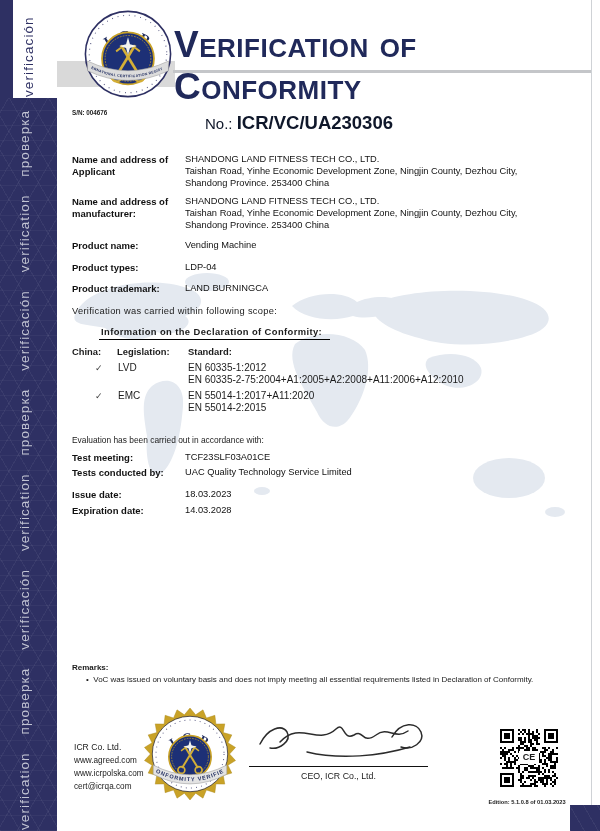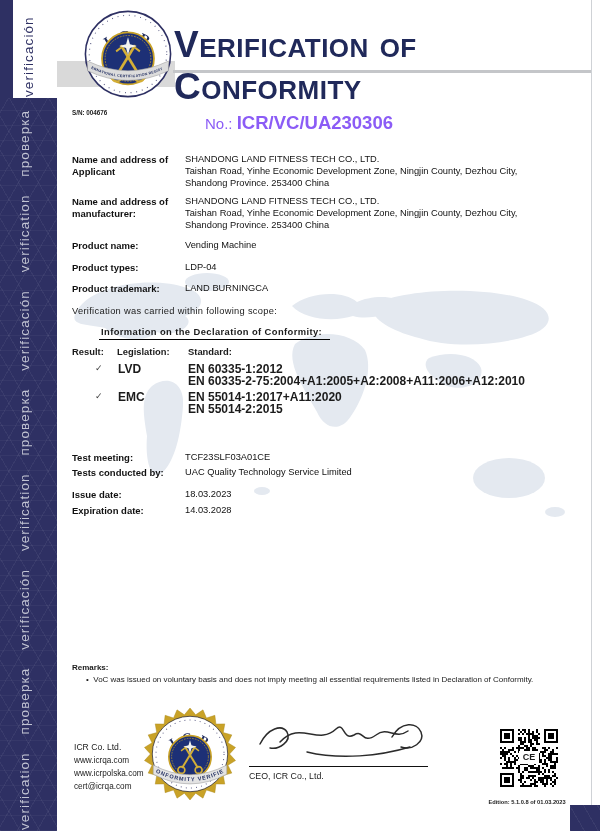--- a/index.html
+++ b/index.html
@@ -23,40 +23,40 @@
   .logo-band{position:absolute;left:57px;top:61px;width:118px;height:26px;background:#d9d9d9;}
   .title-rule{position:absolute;left:173px;top:70px;width:419px;height:2.5px;background:#c4c6c9;}
   .page-title{position:absolute;left:174px;top:24px;font-size:37px;font-weight:600;
     font-variant:small-caps;letter-spacing:.5px;color:#20295a;}
   .logo-svg{position:absolute;left:84px;top:10px;width:88px;height:88px;}
   
   .map-svg{position:absolute;left:57px;top:266px;width:535px;height:302px;}
   
   .abs{position:absolute;}
   .sn{left:72px;top:109px;font-size:6.3px;font-weight:bold;color:#222;}
-  .no-line{left:205px;top:112px;font-size:15px;color:#8b5cf6;}
+  .no-line{left:205px;top:112px;font-size:15px;color:#0f172a;}
   .no-line b{font-size:18.5px;font-weight:bold;}
   .lbl{left:72px;font-size:9.5px;font-weight:bold;color:#111;}
   .val{left:185px;font-size:9.3px;color:#111;}
   .scope{left:72px;top:306px;font-size:9.3px;letter-spacing:.3px;}
   .doc-head{left:99px;top:326px;font-size:9.4px;font-weight:600;letter-spacing:.4px;
     border-bottom:1.6px solid #000;padding:0 8px 2px 2px;}
   .th{font-size:9.4px;font-weight:bold;}
-  .std{font-size:12px;font-weight:bold;}
+  .std{font-size:10px;}
   .check{font-size:9px;color:#3c3c3c;}
   .para{left:72px;width:500px;font-size:8.4px;line-height:12px;}
   .remarks-t{left:72px;top:663px;font-size:8px;font-weight:bold;}
   .remark{left:86px;top:675px;width:480px;font-size:8px;}
   
   .company{left:74px;top:741px;font-size:8.2px;line-height:13px;color:#1b1b1b;}
   .company .co{font-size:8.6px;}
   .seal-svg{position:absolute;left:144px;top:708px;width:92px;height:92px;}
   .sig-svg{position:absolute;left:252px;top:712px;width:180px;height:54px;}
   .sig-line{position:absolute;left:249px;top:766px;width:179px;height:0;border-top:1.6px solid #111;}
-  .ceo{left:249px;top:771px;width:179px;font-size:8.8px;color:#1b1b1b;}
+  .ceo{left:249px;top:771px;width:179px;text-align:center;font-size:8.8px;color:#1b1b1b;}
   .qr{position:absolute;left:500px;top:729px;width:58px;height:58px;background:#fff;}
   .qr-finder{position:absolute;width:10px;height:10px;border:2px solid #000;}
   .qr-finder i{position:absolute;left:2px;top:2px;width:6px;height:6px;background:#000;}
   .qr-center{position:absolute;left:19px;top:22px;width:20px;height:13px;background:#fff;
     font-size:9px;font-weight:bold;text-align:center;line-height:13px;z-index:2;}
   .edition{left:452px;top:799px;width:150px;text-align:center;font-size:5.7px;font-weight:bold;color:#222;}
 </style>
 </head>
 <body>
 
@@ -136,51 +136,52 @@
   <div class="abs val" style="top:240px">Vending Machine</div>
   <div class="abs lbl" style="top:262px">Product types:</div>
   <div class="abs val" style="top:262px">LDP-04</div>
   <div class="abs lbl" style="top:283px">Product trademark:</div>
   <div class="abs val" style="top:283px">LAND BURNINGCA</div>
 
   <div class="abs scope">Verification was carried within following scope:</div>
   <div class="abs doc-head">Information on the Declaration of Conformity:</div>
 
   <div>
-    <div class="abs th" style="left:72px;top:346px">Result:</div>
+    <div class="abs th" style="left:72px;top:346px">China:</div>
     <div class="abs th" style="left:117px;top:346px">Legislation:</div>
     <div class="abs th" style="left:188px;top:346px">Standard:</div>
 
     <div class="abs check" style="left:95px;top:363px">✓</div>
     <div class="abs std" style="left:118px;top:362px">LVD</div>
     <div class="abs std" style="left:188px;top:362px">EN 60335-1:2012</div>
     <div class="abs std" style="left:188px;top:374px">EN 60335-2-75:2004+A1:2005+A2:2008+A11:2006+A12:2010</div>
 
     <div class="abs check" style="left:95px;top:391px">✓</div>
     <div class="abs std" style="left:118px;top:390px">EMC</div>
     <div class="abs std" style="left:188px;top:390px">EN 55014-1:2017+A11:2020</div>
     <div class="abs std" style="left:188px;top:402px">EN 55014-2:2015</div>
   </div>
 
+  <div class="abs para" style="top:434px">Evaluation has been carried out in accordance with:</div>
 
   <div class="abs lbl" style="top:452px">Test meeting:</div>
   <div class="abs val" style="top:452px">TCF23SLF03A01CE</div>
   <div class="abs lbl" style="top:467px">Tests conducted by:</div>
   <div class="abs val" style="top:467px">UAC Quality Technology Service Limited</div>
   <div class="abs lbl" style="top:489px">Issue date:</div>
   <div class="abs val" style="top:489px">18.03.2023</div>
   <div class="abs lbl" style="top:505px">Expiration date:</div>
   <div class="abs val" style="top:505px">14.03.2028</div>
 
   <div class="abs remarks-t">Remarks:</div>
   <div class="abs remark">•&nbsp;&nbsp;<span>VoC was issued on voluntary basis and does not imply meeting all essential requirements listed in Declaration of Conformity.</span></div>
 
   <div class="abs company">
     <div class="co">ICR Co. Ltd.</div>
-    <div>www.icrqa.com</div>
+    <div>www.agreed.com</div>
     <div>www.icrpolska.com</div>
     <div>cert@icrqa.com</div>
   </div>
 
   <svg class="seal-svg" viewBox="0 0 100 100">
     <polygon id="seal-star" fill="#c9a227" stroke="#ab8a1d" stroke-width=".5" points="50.00,0.00 56.12,7.44 64.09,2.03 67.86,10.89 77.03,7.94 78.16,17.50 87.79,17.26 86.17,26.75 95.48,29.23 91.26,37.89 99.49,42.88 93.00,50.00 99.49,57.12 91.26,62.11 95.48,70.77 86.17,73.25 87.79,82.74 78.16,82.50 77.03,92.06 67.86,89.11 64.09,97.97 56.12,92.56 50.00,100.00 43.88,92.56 35.91,97.97 32.14,89.11 22.97,92.06 21.84,82.50 12.21,82.74 13.83,73.25 4.52,70.77 8.74,62.11 0.51,57.12 7.00,50.00 0.51,42.88 8.74,37.89 4.52,29.23 13.83,26.75 12.21,17.26 21.84,17.50 22.97,7.94 32.14,10.89 35.91,2.03 43.88,7.44"></polygon>
     <circle cx="50" cy="50" r="41" fill="#ffffff" stroke="#223" stroke-width=".8"></circle>
     <circle cx="50" cy="50" r="37" fill="none" stroke="#2e3063" stroke-width="1.1" stroke-dasharray="1 4.6" opacity=".8"></circle>
     <path id="sealArcTop" d="M22,56 A30,30 0 0 1 78,56" fill="none"></path>
     <text font-family="Liberation Serif,serif" font-size="14" font-weight="bold" fill="#1d2a5e" letter-spacing="1.5">

